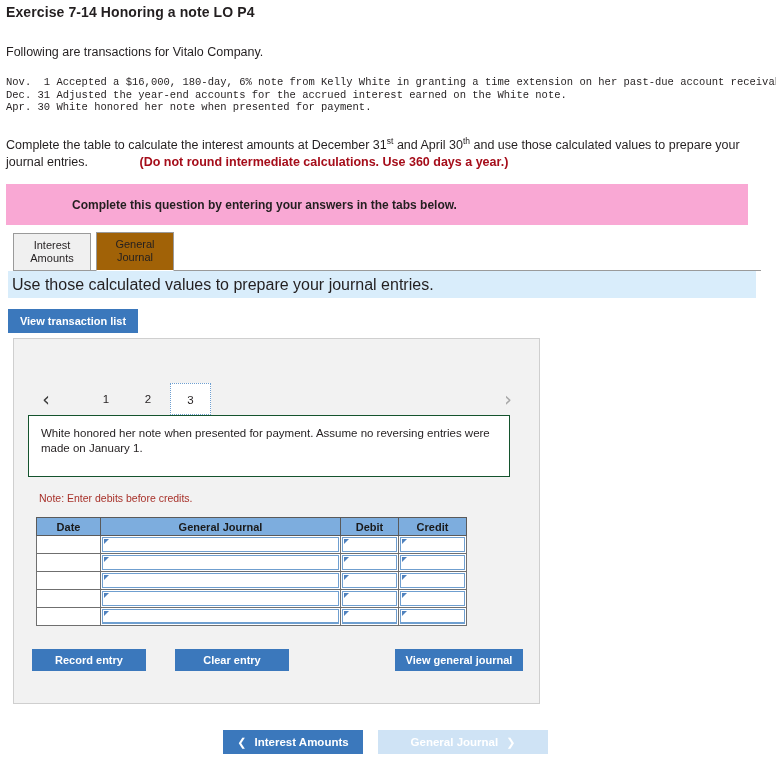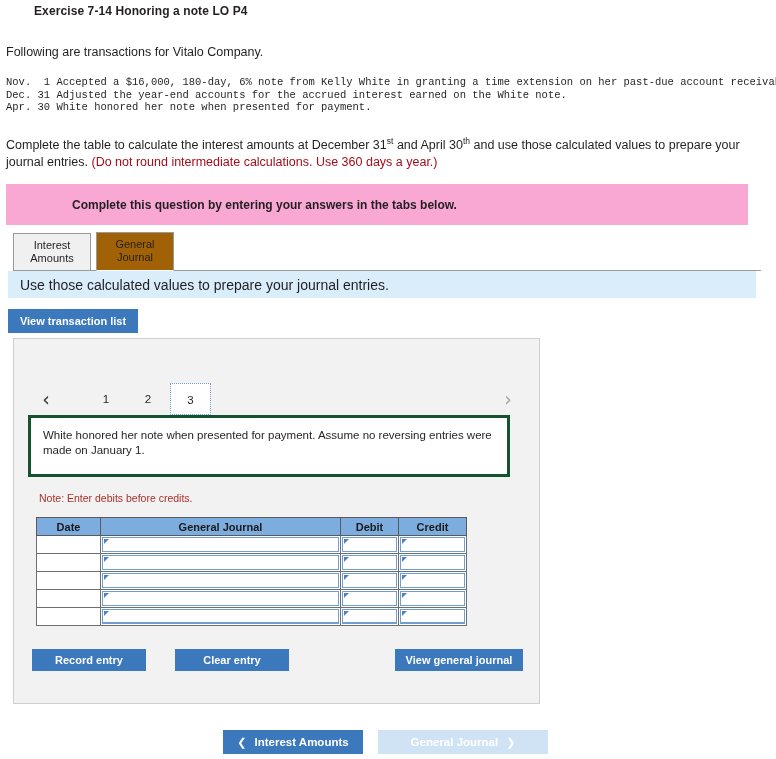--- a/index.html
+++ b/index.html
@@ -9,39 +9,39 @@
     background: #ffffff;
     font-family: "Liberation Sans", sans-serif;
     color: #231f20;
     overflow: hidden;
   }
   .page { position: relative; width: 776px; height: 759px; }
 
   
   .exercise-title {
     position: absolute; left: 6px; top: 4px;
-    font-size: 12px; font-weight: bold; letter-spacing: .1px; margin-left: 28px;
+    font-size: 14px; font-weight: bold; letter-spacing: .1px;
   }
   .intro-line {
     position: absolute; left: 6px; top: 45px;
     font-size: 12.5px;
   }
   .txn-block {
     position: absolute; left: 6px; top: 76px;
     font-family: "Liberation Mono", monospace;
     font-size: 10.5px; line-height: 12.5px;
     white-space: pre;
     color: #231f20;
   }
   .instruction {
     position: absolute; left: 6px; top: 133px; width: 762px;
     font-size: 12.5px; line-height: 17px;
   }
   .instruction sup { font-size: 8.5px; vertical-align: super; }
-  .red-bold { color: #a50d1a; font-weight: normal; }
+  .red-bold { color: #a50d1a; font-weight: bold; margin-left: 48px; }
 
   
   .grey-banner {
     position: absolute; left: 6px; top: 184px;
     width: 742px; height: 41px;
     background: #f9a8d4;
     display: flex; align-items: center; padding-left: 48px;
   }
   .grey-banner span {
     margin-left: 18px; font-size: 12px; font-weight: bold;
@@ -74,21 +74,21 @@
     z-index: 3;
   }
 
   
   .info-bar {
     position: absolute; left: 8px; top: 271px;
     width: 748px; height: 27px;
     background: #d9edfb;
     display: flex; align-items: center;
   }
-  .info-bar span { margin-left: 12px; font-size: 14px; }
+  .info-bar span { margin-left: 4px; font-size: 16px; }
 
   
   .btn-blue {
     background: #3b78bc; color: #ffffff;
     border: none; font-family: "Liberation Sans", sans-serif;
     font-size: 11px; font-weight: bold;
     cursor: pointer; text-align: center;
   }
   .btn-view-txn {
     position: absolute; left: 8px; top: 309px;
@@ -128,21 +128,21 @@
     background: #ffffff;
     border: 1px dotted #6f9fd0;
     font-weight: normal;
   }
 
   
   .desc-box {
     position: absolute; left: 14px; top: 76px;
     width: 482px; height: 62px;
     background: #ffffff;
-    border: 3px solid #14532d;
+    border: 1px solid #14532d;
     padding: 10px 12px;
     font-size: 11.5px; line-height: 15px;
   }
 
   .note-line {
     position: absolute; left: 14px; top: 153px;
     font-size: 10.5px; color: #a8312a; padding-left: 11px;
   }
 
   

